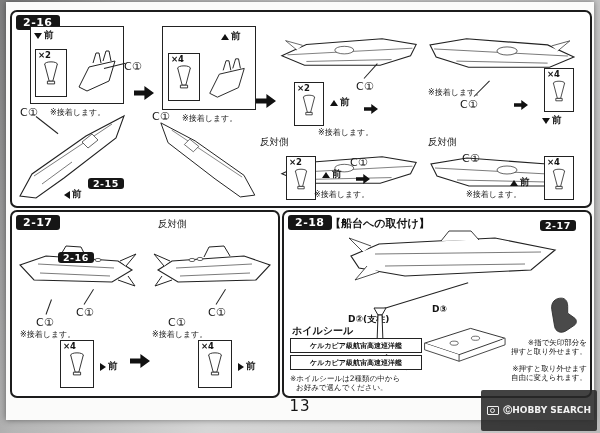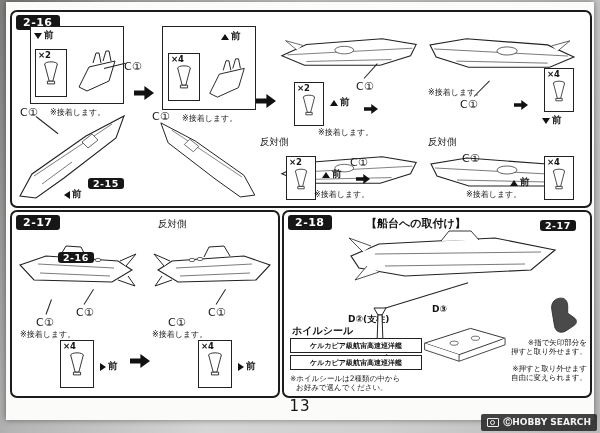--- a/index.html
+++ b/index.html
@@ -10,37 +10,37 @@
   }
   .page{position:absolute;left:6px;top:2px;width:588px;height:418px;background:#fbfbfa;box-shadow:0 0 6px rgba(0,0,0,.45);}
   .abs{position:absolute;}
   .panel{position:absolute;background:#fff;border:2px solid #1c1c1c;border-radius:7px;}
   .steplabel{background:#161616;color:#fff;font-weight:bold;font-size:11px;line-height:1.2;padding:1px 7px;border-radius:3px;letter-spacing:.5px;white-space:nowrap;}
   .steplabel.sm{font-size:9.5px;padding:0 5px;}
   .note{font-size:8px;line-height:1.15;white-space:nowrap;}
   .tiny{font-size:7.5px;line-height:1.25;white-space:nowrap;text-align:right;}
   .c1{font-size:11px;font-weight:normal;white-space:nowrap;}
   .opp{font-size:9.5px;font-weight:normal;white-space:nowrap;}
-  .ptitle{font-size:11px;font-weight:bold;white-space:nowrap;margin-left:36px;}
+  .ptitle{font-size:11px;font-weight:bold;white-space:nowrap;}
   .plabel{font-size:9px;font-weight:bold;white-space:nowrap;}
   .fm{display:flex;align-items:center;gap:2px;font-size:9.5px;font-weight:bold;}
   .tri{display:inline-block;width:0;height:0;}
   .tri.r{border-top:4px solid transparent;border-bottom:4px solid transparent;border-left:6px solid #111;}
   .tri.l{border-top:4px solid transparent;border-bottom:4px solid transparent;border-right:6px solid #111;}
   .tri.u{border-left:4px solid transparent;border-right:4px solid transparent;border-bottom:6px solid #111;}
   .tri.d{border-left:4px solid transparent;border-right:4px solid transparent;border-top:6px solid #111;}
   .partbox{position:absolute;border:1.2px solid #222;background:#fff;display:flex;flex-direction:column;align-items:center;padding:1px 2px;box-sizing:border-box;}
   .partbox .qty{font-size:8.5px;font-weight:bold;align-self:flex-start;line-height:1;}
   .inset{position:absolute;border:1.5px solid #222;background:#fff;}
   .barrow{position:absolute;width:20px;height:14px;background:#111;clip-path:polygon(0 32%,52% 32%,52% 0,100% 50%,52% 100%,52% 68%,0 68%);}
   .barrow.sm{width:14px;height:10px;}
   .cl{position:absolute;height:1px;background:#222;transform-origin:0 50%;}
   .sealbox{position:absolute;border:1.2px solid #222;background:#fff;display:flex;align-items:center;justify-content:center;font-size:7px;font-weight:bold;white-space:nowrap;box-sizing:border-box;}
   .footer{position:absolute;left:0;right:0;top:397px;text-align:center;font-size:15px;letter-spacing:1px;}
-  .wm{position:absolute;right:3px;bottom:2px;background:rgba(40,40,40,.88);color:#f2f2f2;font-size:9px;font-weight:bold;padding:2px 6px;border-radius:2px;display:flex;align-items:center;gap:4px;}
+  .wm{position:absolute;right:3px;bottom:2px;background:rgba(40,40,40,.88);color:#f2f2f2;font-size:9px;font-weight:bold;padding:14px 6px;border-radius:2px;display:flex;align-items:center;gap:4px;}
   .cam{width:10px;height:7px;border:1px solid #eee;border-radius:1px;position:relative;display:inline-block;}
   .cam::after{content:'';position:absolute;width:3px;height:3px;border:1px solid #eee;border-radius:50%;left:2px;top:0.5px;}
   svg{display:block;}
 </style>
 </head>
 <body>
 
 <div class="page"></div>
 
 <div class="panel" style="left:10px;top:10px;width:578px;height:194px;">

